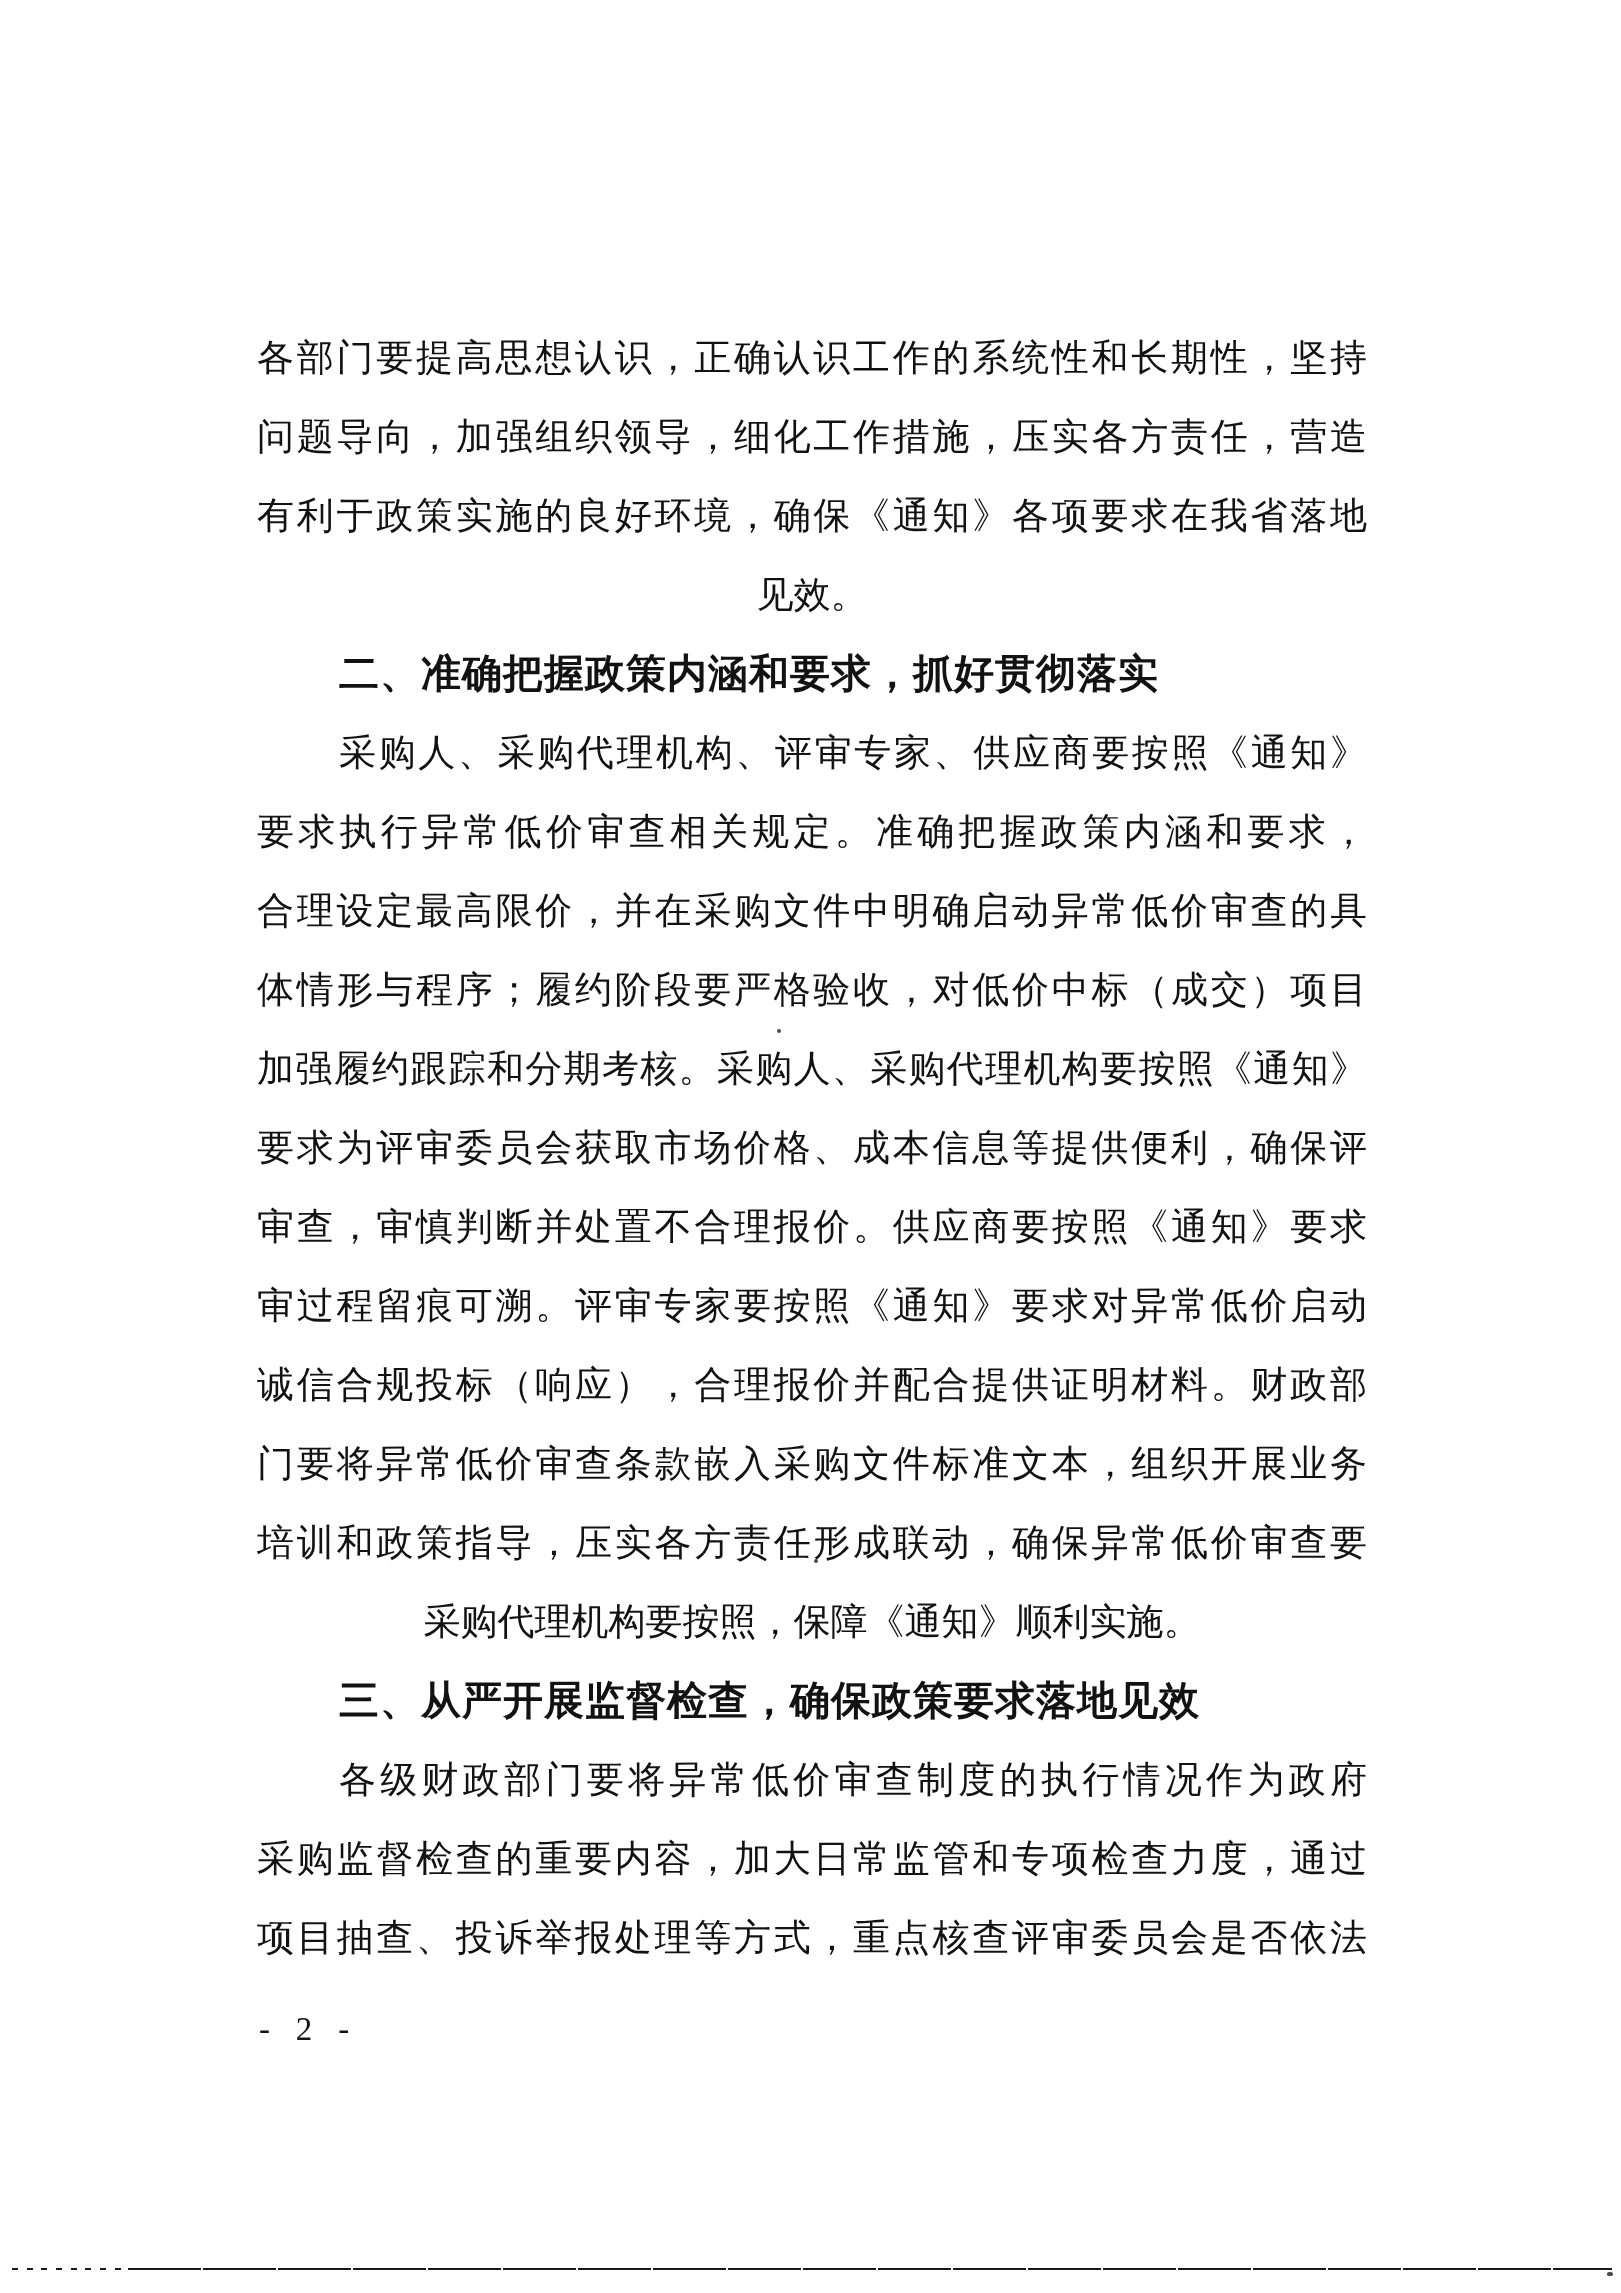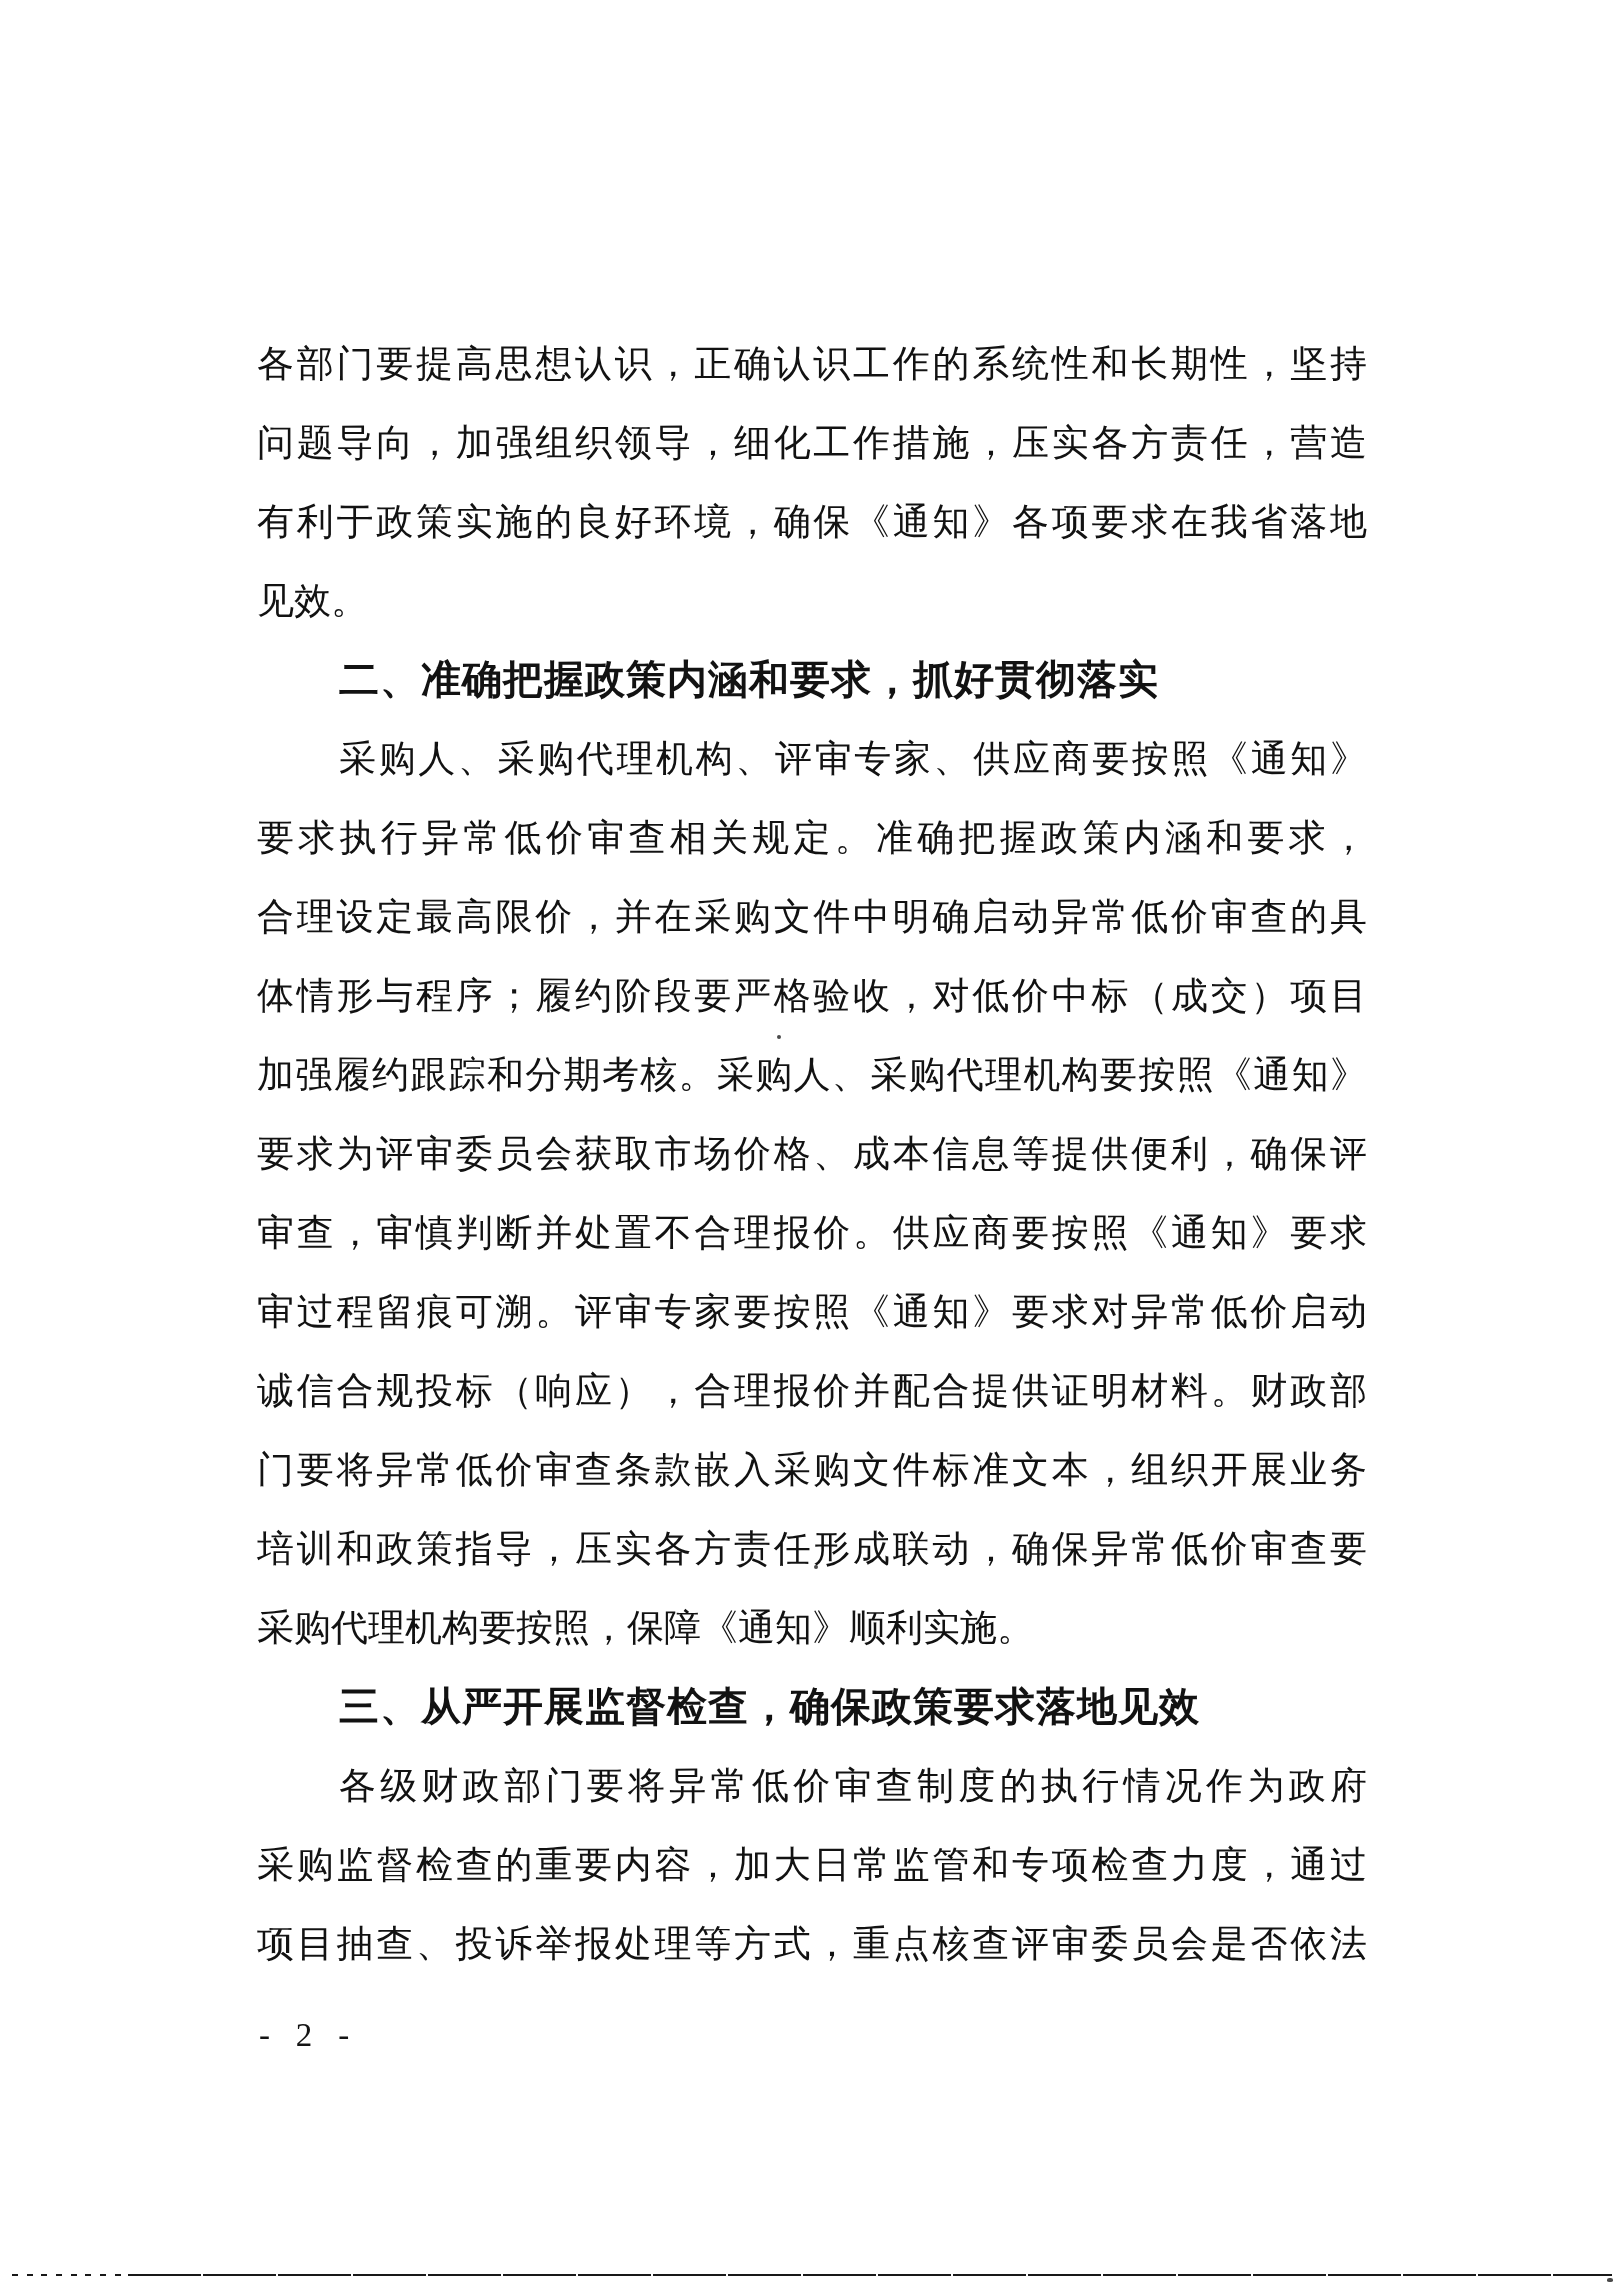--- a/index.html
+++ b/index.html
@@ -4,31 +4,31 @@
 <style>
   html, body { margin: 0; padding: 0; }
   body {
     width: 1621px; height: 2294px;
     position: relative;
     background: #ffffff;
     font-family: "Liberation Serif", "DejaVu Serif", serif;
     color: #121212;
     overflow: hidden;
   }
-  .page { position: absolute; inset: 0; margin-top: 6px; }
+  .page { position: absolute; inset: 0; }
   .textblock {
     position: absolute;
     left: 257px; top: 318px;
     width: 1110px;
   }
   .ln {
     height: 79px;
     line-height: 79px;
     font-size: 37px;
-    text-align: left;
+    text-align: center;
     white-space: normal;
     overflow: visible;
   }
   .j { text-align: justify; text-align-last: justify; }
   .ind { padding-left: 82px; }
   .hd {
     font-family: "Liberation Sans", "DejaVu Sans", sans-serif;
     font-weight: 700;
     font-size: 40px;
     letter-spacing: 1px;

